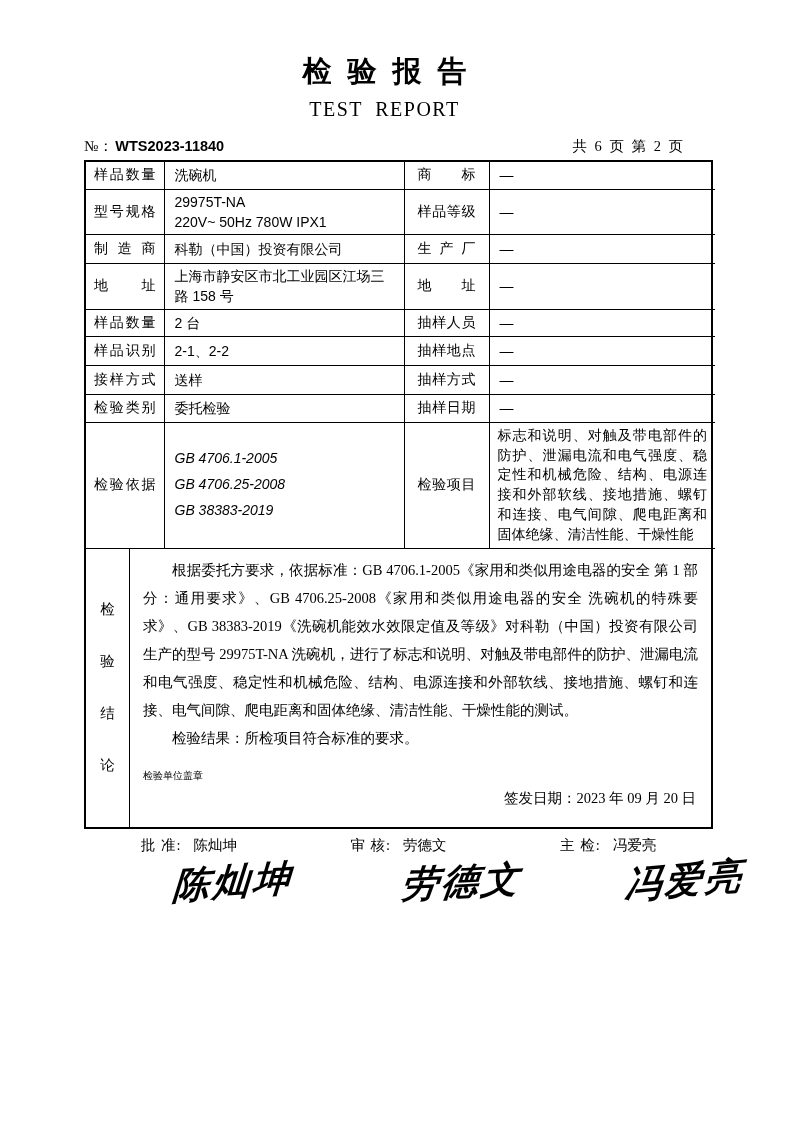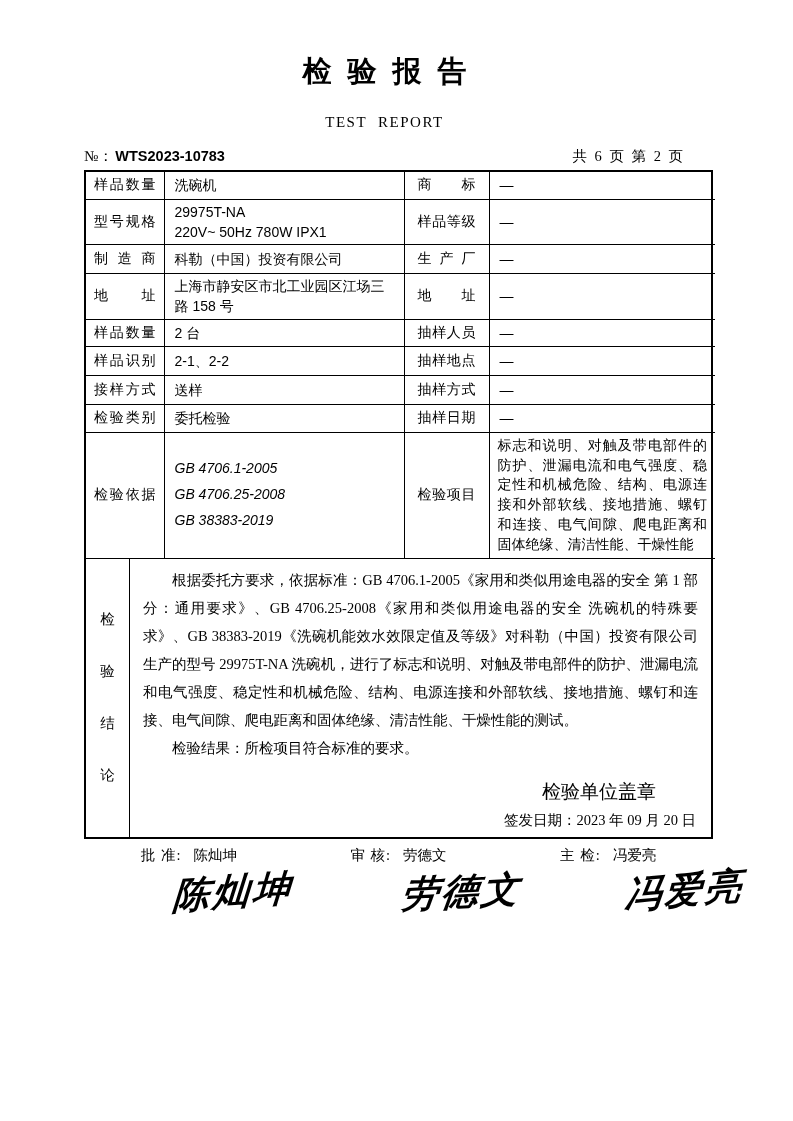--- a/index.html
+++ b/index.html
@@ -19,22 +19,22 @@
   
   .doc-header { padding-top: 52px; text-align: center; }
   .doc-title {
     font-size: 29px;
     font-weight: bold;
     letter-spacing: 16px;
     text-indent: 16px; 
     font-family: "Liberation Serif", "DejaVu Serif", serif;
   }
   .doc-subtitle {
-    margin-top: 22px;
-    font-size: 15px;
+    margin-top: 6px;
+    font-size: 20px;
     letter-spacing: 1.5px;
     word-spacing: 6px;
     font-family: "Liberation Serif", "DejaVu Serif", serif;
   }
   .meta-row {
     display: flex;
     justify-content: space-between;
     align-items: flex-end;
     margin-top: 16px;
     margin-bottom: 4px;
@@ -95,23 +95,23 @@
   }
   .conclusion-body { flex: 1; padding: 7px 13px 0 13px; }
   .conclusion-body p {
     font-size: 14.5px;
     line-height: 28px;
     text-align: justify;
     text-indent: 2em;
   }
   .stamp-note {
     margin-top: 17px;
-    text-align: right;
+    text-align: left;
     padding-right: 42px;
-    font-size: 19px;
+    font-size: 10px;
   }
   .issue-date {
     margin-top: 6px;
     text-align: right;
     padding-right: 2px;
     font-size: 14.5px;
   }
 
   
   .sign-roles {
@@ -143,21 +143,21 @@
 <body>
 
 <div class="page">
 
   <div class="content">
     <div class="doc-header">
       <div class="doc-title">检验报告</div>
       <div class="doc-subtitle">TEST REPORT</div>
       <div class="meta-row">
         <span>
-          <span class="report-no-label">№：</span><span class="report-no-value">WTS2023-10783</span>
+          <span class="report-no-label">№：</span><span class="report-no-value">WTS2023-11840</span>
         </span>
         <span class="pagination">共 6 页  第 2 页</span>
       </div>
     </div>
 
     <div class="report-frame">
       <table class="info-table">
         <colgroup>
           <col style="width:78px">
             <col style="width:240px">

